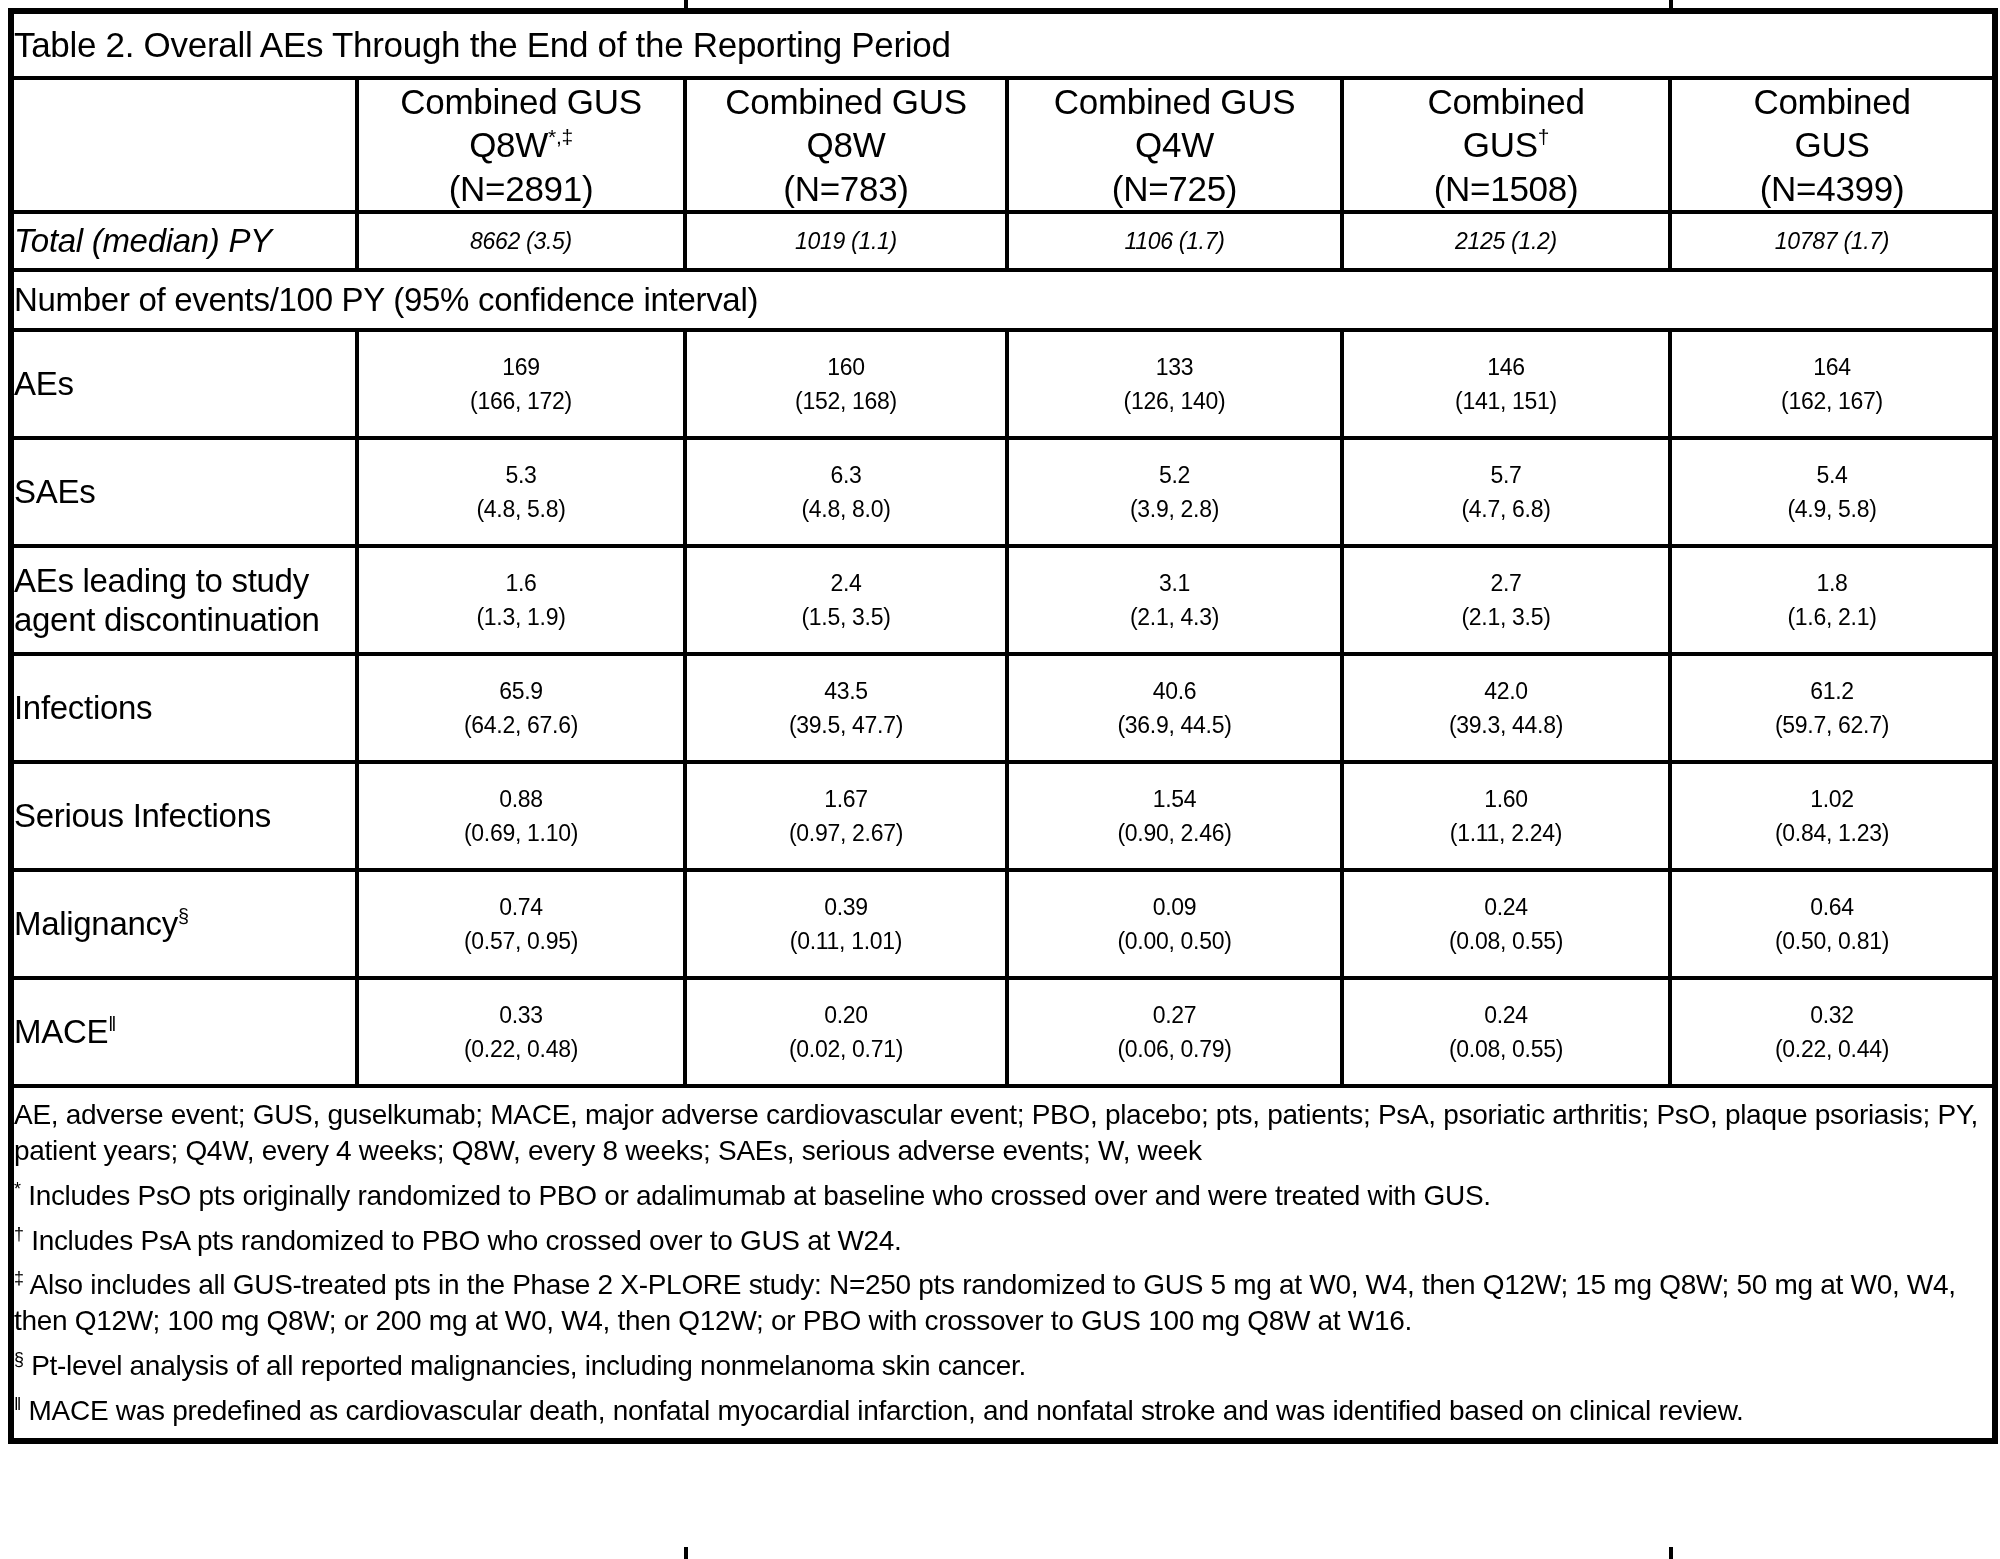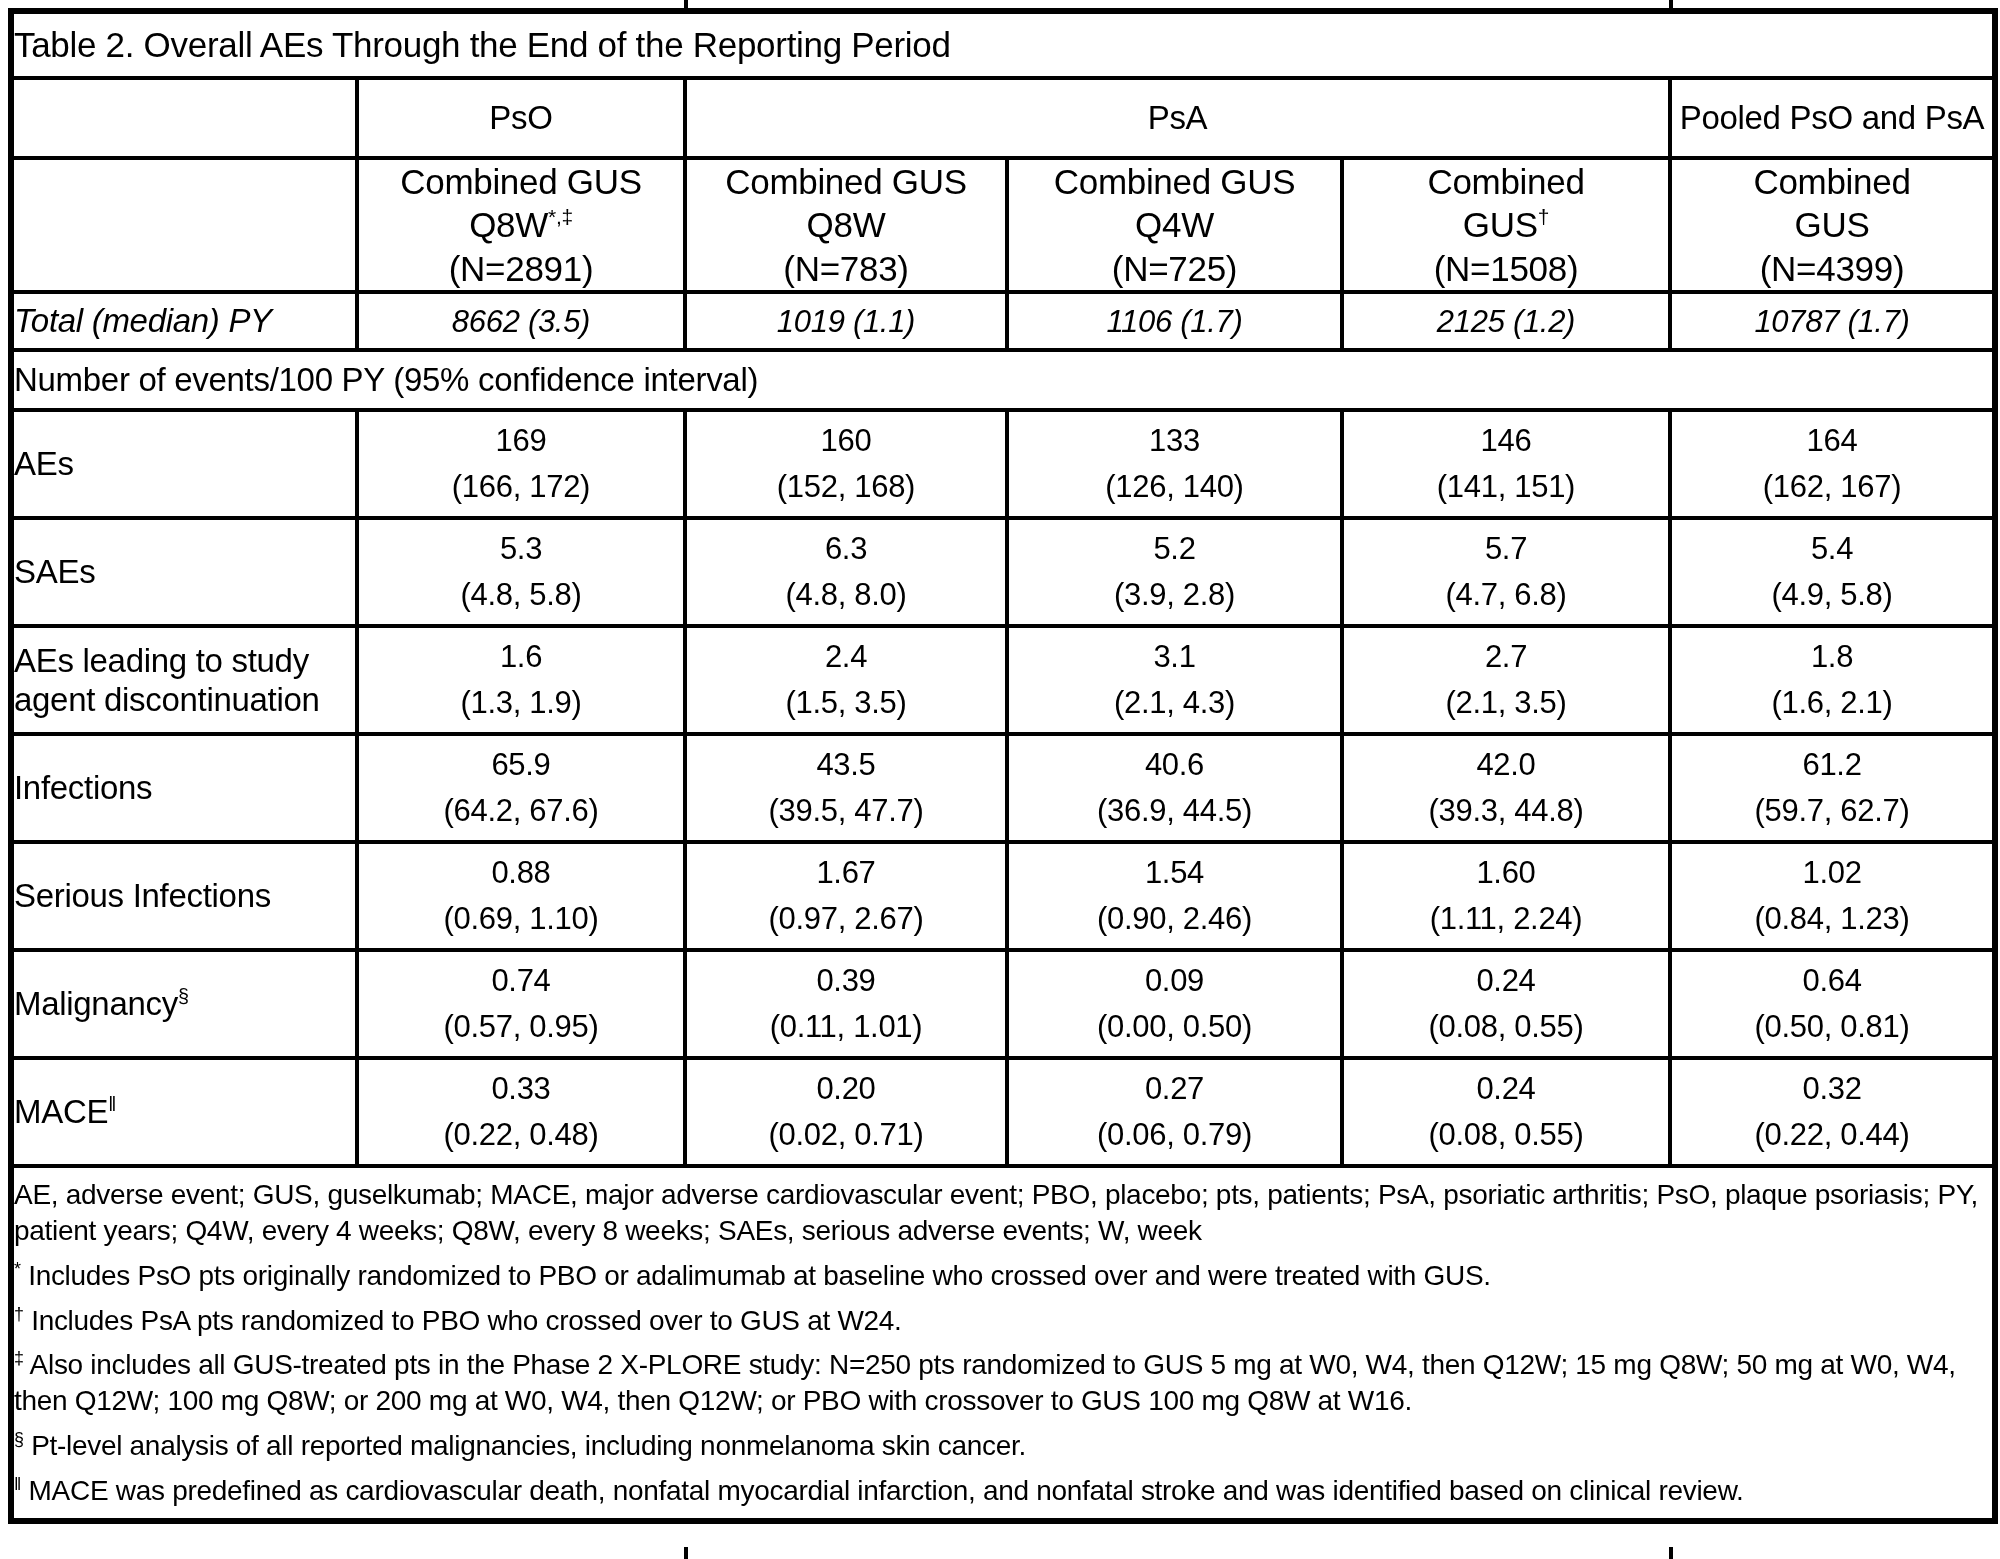--- a/index.html
+++ b/index.html
@@ -35,21 +35,21 @@
     font-size:33px;font-weight:bold;text-align:left;
     padding:6px 14px;line-height:1.2;
   }
   .tr-total{height:58px;font-style:italic;}
   .tr-total .val{line-height:1;}
   .section-cell{
     font-size:33px;font-weight:bold;text-align:left;
     padding:10px 14px;height:56px;
   }
   .tr-data{height:108px;}
-  .val{font-size:31px;text-align:center;line-height:1.5;}
+  .val{font-size:23px;text-align:center;line-height:1.5;}
   sup{font-size:0.60em;vertical-align:super;line-height:0;}
   .foot{
     vertical-align:top;text-align:left;
     padding:10px 20px 8px 20px;
     font-size:28px;line-height:1.28;
   }
   .foot p{margin:9px 0;}
   .foot sup{font-size:0.64em;}
   .tick{position:absolute;width:4px;background:#000;}
   .tick-top{top:0;height:9px;}
@@ -73,26 +73,20 @@
       <col style="width:335px">
       <col style="width:328px">
       <col style="width:325px">
     </colgroup>
 
     <tbody>
         <tr>
       <td class="title-cell" colspan="6">Table 2. Overall AEs Through the End of the Reporting Period</td>
     </tr>
 
-    <tr>
-      <th class="gh"></th>
-      <th class="gh">PsO</th>
-      <th class="gh" colspan="3">PsA</th>
-      <th class="gh">Pooled PsO and PsA</th>
-    </tr>
 
     <tr>
       <th class="ch"></th>
       <th class="ch">
         <div>Combined GUS</div>
         <div><span>Q8W</span><sup>*,‡</sup></div>
         <div>(N=2891)</div>
       </th>
       <th class="ch">
         <div>Combined GUS</div>

